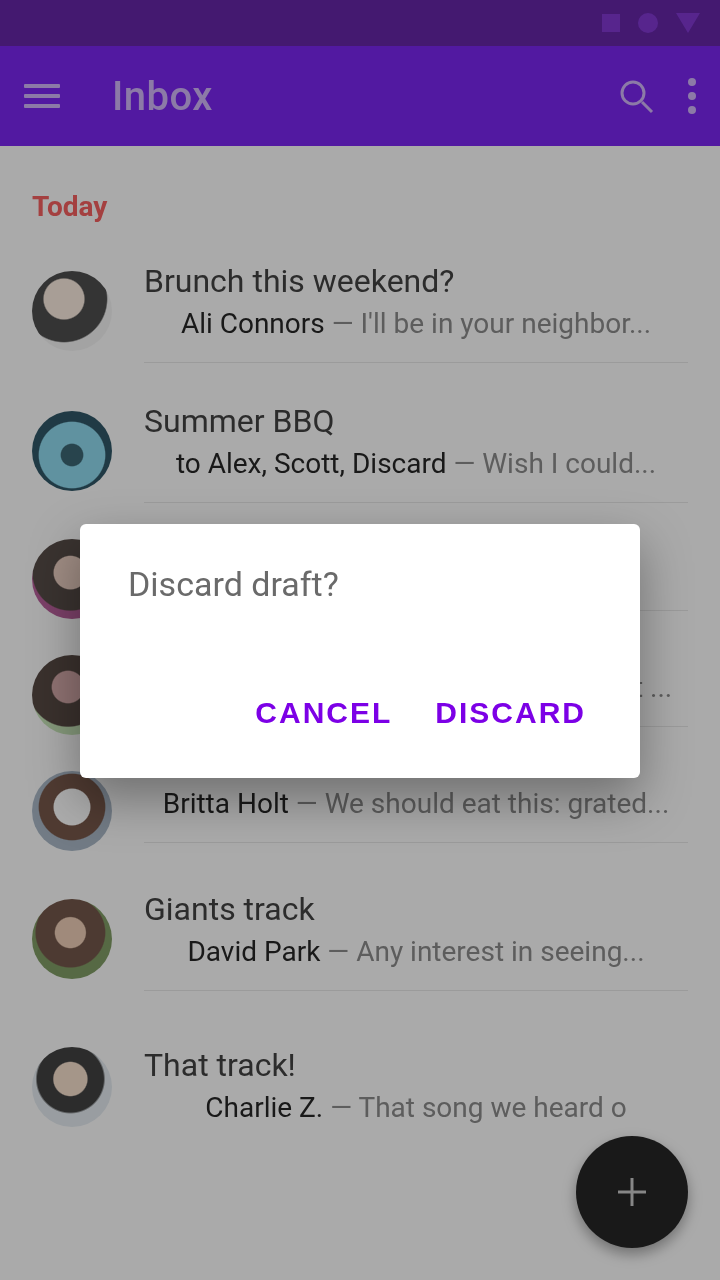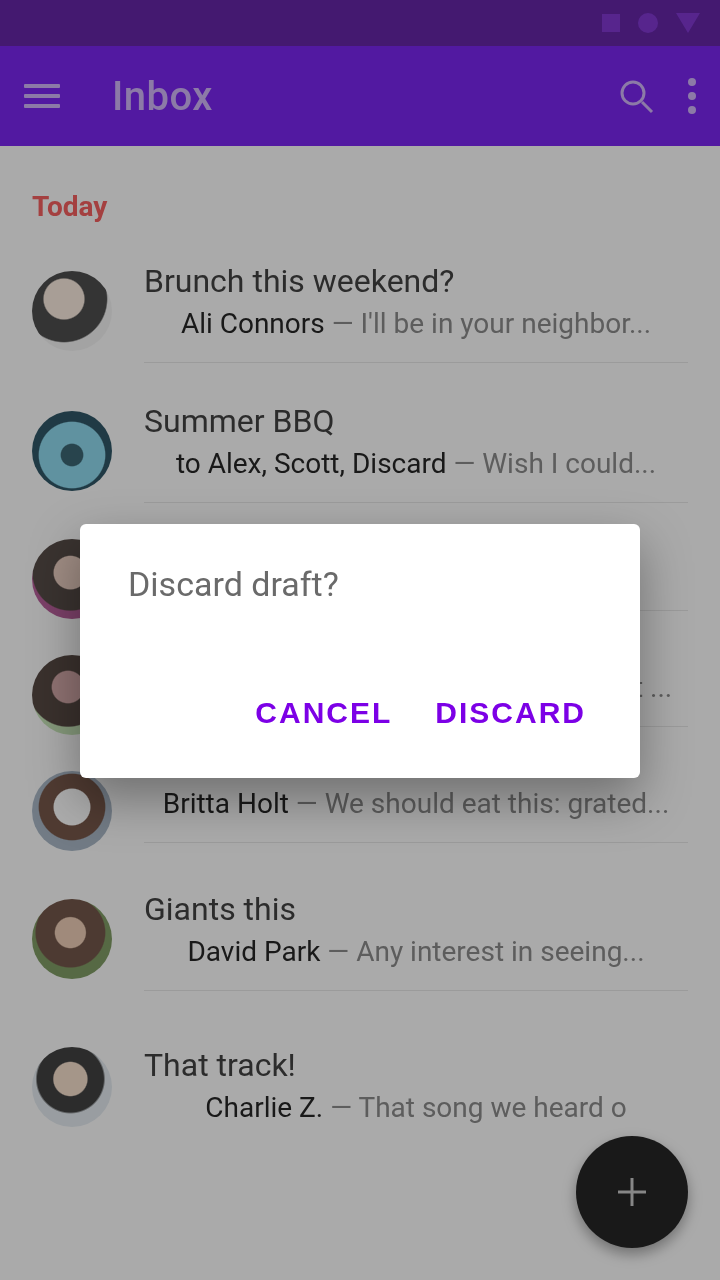--- a/index.html
+++ b/index.html
@@ -134,21 +134,21 @@
       <div class="row-text">
         <div class="snippet">
           <span>Britta Holt</span><span class="dash">  —  </span><span class="preview">We should eat this: grated...</span>
         </div>
       </div>
     </div>
 
     <div class="row">
       <div class="avatar av6"></div>
       <div class="row-text">
-        <div class="subject">Giants this</div>
+        <div class="subject">Giants track</div>
         <div class="snippet">
           <span>David Park</span><span class="dash">  —  </span><span class="preview">Any interest in seeing...</span>
         </div>
       </div>
     </div>
 
     <div class="row">
       <div class="avatar av7"></div>
       <div class="row-text" style="border-bottom:none;margin-top:16px;">
         <div class="subject">That track!</div>

